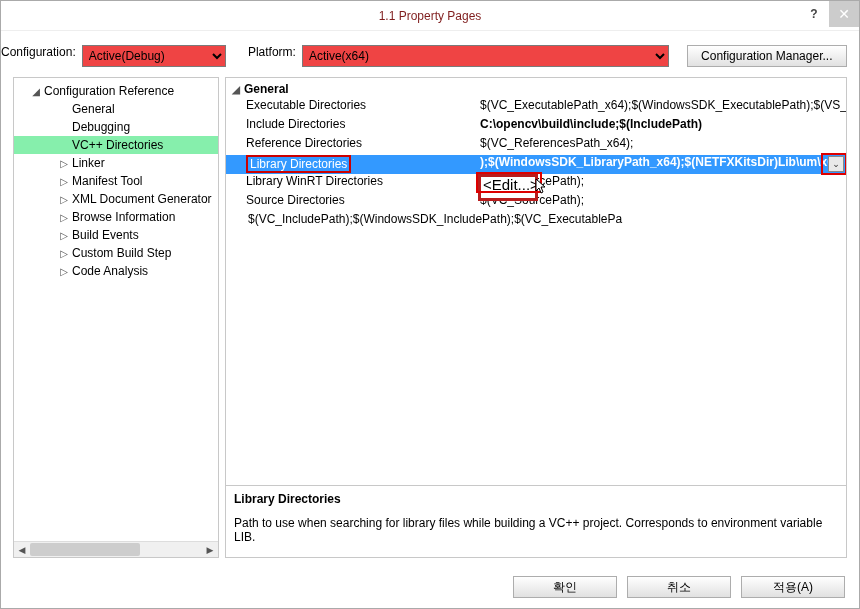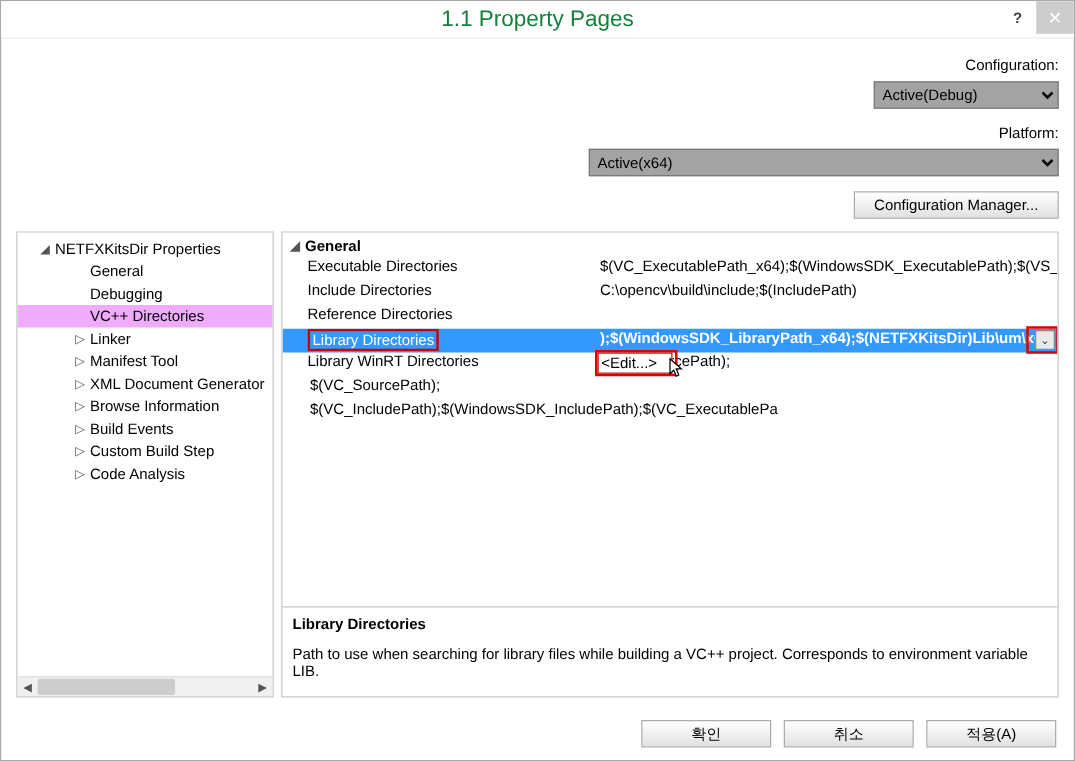--- a/index.html
+++ b/index.html
@@ -1,51 +1,51 @@
 <!DOCTYPE html>
 <html><head>
 <meta charset="utf-8">
 <style>
   * { box-sizing: border-box; font-family: "Segoe UI", "Malgun Gothic", sans-serif; }
   body { margin:0; background:#f0f0f0; font-size:12px; color:#000; }
   .window { width:860px; height:609px; background:#fff; border:1px solid #aaa; display:flex; flex-direction:column; }
   .titlebar { height:30px; display:flex; align-items:center; justify-content:center; position:relative; background:#fff; border-bottom:1px solid #eee;}
-  .titlebar .title { font-size:18px; color:#15803d;}
+  .titlebar .title { font-size:12px; color:#7f1d1d;}
   .titlebar .controls { position:absolute; right:0; top:0; display:flex; height:26px;}
   .titlebar .help { width:30px; height:26px; text-align:center; line-height:26px; font-weight:bold; color:#444;}
   .titlebar .close { width:30px; height:26px; background:#ccc; text-align:center; line-height:26px; color:#fff; font-size:14px;}
-  .toprow { display:flex; align-items:flex-end; padding:14px 12px 10px 16px; gap:6px;flex-direction:column;}
+  .toprow { display:flex; align-items:flex-start; padding:14px 12px 10px 0; gap:6px;}
   .lbl { color:#000; }
-  select { height:22px; border:1px solid #7a7a7a; background:#a3a3a3; font-size:12px; padding:0 2px;}
+  select { height:22px; border:1px solid #7a7a7a; background:#ef4444; font-size:12px; padding:0 2px;}
   .btn { height:22px; border:1px solid #adadad; background:linear-gradient(#fff,#e1e1e1); padding:0 10px; font-size:12px; color:#000; display:flex; align-items:center; justify-content:center;}
   .body { flex:1; display:flex; padding:0 12px 8px 12px; gap:6px; overflow:hidden;}
   .treepane { width:206px; border:1px solid #c8c8c8; background:#fff; display:flex; flex-direction:column; overflow:hidden;}
   .tree { flex:1; overflow:hidden; padding:4px 0 0 0;}
   .tree-item { display:flex; align-items:center; height:18px; padding-left:6px; white-space:nowrap; overflow:hidden;}
   .tree-item.level1 { padding-left:16px;}
   .tree-item.level2 { padding-left:44px;}
-  .tree-item.sel { background:#f0abfc;}
+  .tree-item.sel { background:#86efac;}
   .caret { width:12px; display:inline-block; text-align:center; color:#555; font-size:10px; margin-right:2px;}
   .caret.empty { color:transparent;}
   .tree-scroll { height:16px; background:#f0f0f0; border-top:1px solid #ddd; position:relative;}
   .tree-scroll-thumb { position:absolute; left:16px; top:1px; height:13px; width:110px; background:#cdcdcd; border-radius:2px;}
   .tree-scroll-btn { position:absolute; top:0; width:16px; height:16px; display:flex; align-items:center; justify-content:center; color:#555; font-size:9px;}
   .tree-scroll-btn.left{ left:0;} .tree-scroll-btn.right{ right:0;}
   .rightpane { flex:1; border:1px solid #c8c8c8; background:#fff; display:flex; flex-direction:column; overflow:hidden;}
   .proplist { flex:1; overflow:hidden; padding-top:2px;}
   .grouprow { display:flex; align-items:center; height:18px; padding-left:4px; font-weight:bold;}
   .proprow { display:flex; align-items:flex-start; height:19px; padding-left:20px; position:relative;}
   .proprow .pname { width:232px; white-space:nowrap; overflow:hidden;}
   .proprow .pval { flex:1; white-space:nowrap; overflow:hidden; padding-left:2px;}
   .proprow.selected { background:#3399ff; color:#fff;}
   .proprow.selected .redbox { border-color:#c00;}
   .redbox { border:2px solid #d00; padding:0 2px; display:inline-block;}
   .dropbtn { position:absolute; right:2px; top:1px; width:16px; height:16px; border:1px solid #888; background:#e9e9e9; display:flex; align-items:center; justify-content:center; font-size:9px; color:#333;}
   .red-around { position:absolute; border:2px solid #d00; pointer-events:none;}
-  .editdrop { position:absolute; left:480px; top:179px; width:60px; height:17px; border:1px solid #b91c1c; background:#fff; font-size:12px; padding-left:2px; line-height:15px;}
+  .editdrop { position:absolute; left:480px; top:179px; width:60px; height:27px; border:3px solid #b91c1c; background:#fff; font-size:15px; padding-left:2px; line-height:15px;}
   .cursor-icon { position:absolute; left:528px; top:183px; width:14px; height:18px; pointer-events:none;}
   .cursor-icon svg { width:14px; height:18px;}
   .descpane { border-top:1px solid #c8c8c8; padding:6px 8px 6px 8px; height:72px;}
   .desc-title { font-weight:bold; margin-bottom:2px;}
   .desc-text { color:#000;margin-top:10px;}
   .footer { display:flex; justify-content:flex-end; gap:10px; padding:10px 14px;}
   .footer .btn { width:104px; justify-content:center;}
 </style>
 </head>
 <body>
@@ -73,21 +73,21 @@
     <span style="width:6px"></span>
     <div class="btn" style="width:164px">Configuration Manager...</div>
   </div>
 
   <div class="body" style="position:relative;">
 
     <div class="treepane">
       <div class="tree">
         <div class="tree-item level1">
           <span class="caret">◢</span>
-          <span>NETFXKitsDir Properties</span>
+          <span>Configuration Reference</span>
         </div>
         <div class="tree-item level2">
             <span class="caret empty">▷</span>
             <span>General</span>
           </div>
         <div class="tree-item level2">
             <span class="caret empty">▷</span>
             <span>Debugging</span>
           </div>
         <div class="tree-item level2 sel">
@@ -136,38 +136,40 @@
           <span class="caret">◢</span>
           <span>General</span>
         </div>
 
         <div class="proprow">
           <span class="pname">Executable Directories</span>
           <span class="pval">$(VC_ExecutablePath_x64);$(WindowsSDK_ExecutablePath);$(VS_E</span>
         </div>
         <div class="proprow">
           <span class="pname">Include Directories</span>
-          <span class="pval" style="font-weight:normal">C:\opencv\build\include;$(IncludePath)</span>
+          <span class="pval" style="font-weight:bold">C:\opencv\build\include;$(IncludePath)</span>
         </div>
         <div class="proprow">
           <span class="pname">Reference Directories</span>
+          <span class="pval">$(VC_ReferencesPath_x64);</span>
         </div>
         <div class="proprow selected" style="position:relative;">
           <span class="pname"><span class="redbox">Library Directories</span></span>
           <span class="pval" style="font-weight:bold">);$(WindowsSDK_LibraryPath_x64);$(NETFXKitsDir)Lib\um\x64</span>
           <div class="dropbtn">
               <span>⌄</span>
             </div>
           <div class="red-around" style="right:-1px; top:-2px; width:26px; height:22px;"></div>
         </div>
         <div class="proprow">
           <span class="pname">Library WinRT Directories</span>
           <span class="pval">$(VC_SourcePath);</span>
         </div>
         <div class="proprow">
+          <span class="pname">Source Directories</span>
           <span class="pval">$(VC_SourcePath);</span>
         </div>
         <div class="proprow">
           <span class="pval">$(VC_IncludePath);$(WindowsSDK_IncludePath);$(VC_ExecutablePa</span>
         </div>
       </div>
 
       <div class="editdrop" style="left:252px; top:96px;">
         <span>&lt;Edit...&gt;</span>
       </div>

